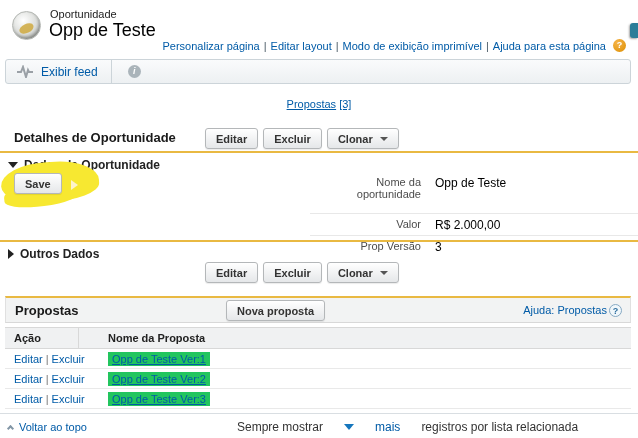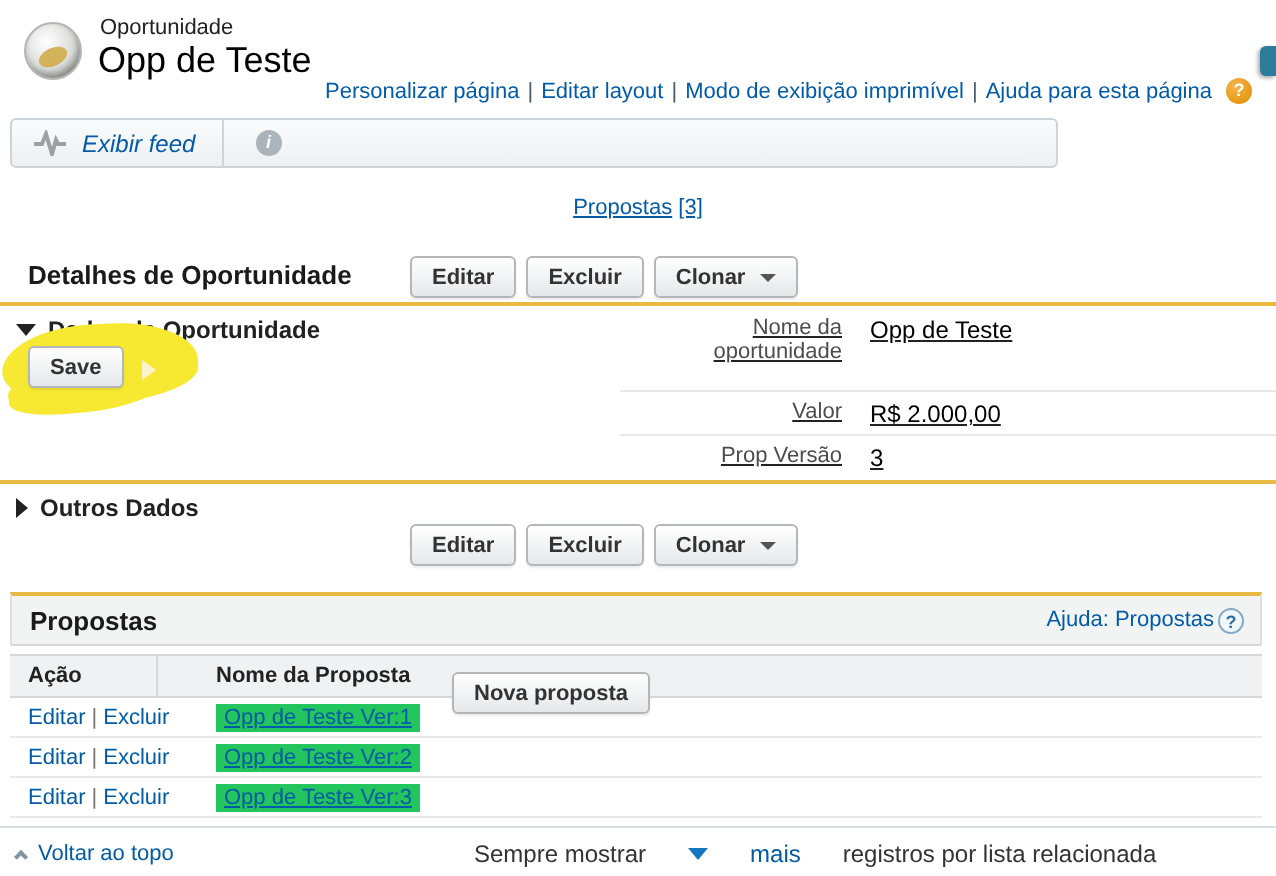--- a/index.html
+++ b/index.html
@@ -25,23 +25,23 @@
 
   .top-links { position:absolute; top:39px; right:12px; font-size:11px;
     display:flex; align-items:center; gap:4px; white-space:nowrap; }
   .top-links .sep { color:#4a5a66; }
   .help-orange { display:inline-block; width:13px; height:13px; border-radius:50%;
     background:radial-gradient(circle at 35% 30%, #f6b54a, #dd8e00); color:#fff;
     font-size:9px; font-weight:bold; text-align:center; line-height:13px; margin-left:3px; }
   .help-orange::before { content:"?"; }
 
   
-  .feed-bar { position:absolute; left:5px; top:59px; width:524px; height:25px;
+  .feed-bar { position:absolute; left:5px; top:59px; width:626px; height:25px;
     background:linear-gradient(#fafbfc, #edf0f2); border:1px solid #ccd4d9; border-radius:3px;
-    display:flex; align-items:center; font-size:12px;font-style:italic; }
+    display:flex; align-items:center; font-size:12px; }
   .pulse-icon { margin:0 8px 0 11px; }
   .vdiv { width:1px; height:23px; background:#ccd4d9; margin-left:13px; }
   .topics-label { color:#666; margin-left:13px; }
   .info-gray { display:inline-block; width:13px; height:13px; border-radius:50%;
     background:#aab4ba; color:#fff; font-size:9px; font-weight:bold; font-style:italic;
     text-align:center; line-height:13px; margin-left:16px; }
   .info-gray::before { content:"i"; }
 
   
   .quick-links { position:absolute; top:98px; left:0; width:100%; text-align:center; font-size:11px; }
@@ -74,34 +74,34 @@
   
   .blob-a { position:absolute; left:1px; top:162px; width:98px; height:40px; background:#f7e831;
     border-radius:52% 48% 58% 42% / 60% 55% 45% 50%; transform:rotate(-3deg); }
   .blob-b { position:absolute; left:4px; top:184px; width:78px; height:22px; background:#f7e831;
     border-radius:40% 60% 55% 45% / 50% 50% 60% 40%; transform:rotate(-6deg); }
   .save-btn { position:absolute; left:14px; top:173px; }
   .save-arrow { position:absolute; left:71px; top:180px; width:0; height:0;
     border-left:7px solid #fdf3cd; border-top:5px solid transparent; border-bottom:5px solid transparent; }
 
   
-  .fields { position:absolute; left:310px; top:154px; width:328px; font-size:11px;text-decoration:underline; }
+  .fields { position:absolute; left:310px; top:172px; width:328px; font-size:11px; }
   .frow { display:flex; align-items:flex-start; padding:4px 0 3px 0; }
   .frow .lbl { width:125px; text-align:right; color:#4c4c4c; padding-right:14px; flex:none; }
   .frow .val { color:#000; font-size:12px; }
   .frow-1 { height:41px; }
   .frow-2, .frow-3 { border-top:1px solid #e8e8e8; }
 
   
   .related { position:absolute; left:5px; top:296px; width:626px; }
   .rel-bar { position:relative; height:27px; border-top:2px solid #e9b942; background:#f2f3f3;
     border-left:1px solid #e0e0e0; border-right:1px solid #e0e0e0; border-bottom:1px solid #d8d8d8;
     display:flex; align-items:center; }
   .rel-title { font-weight:bold; font-size:13px; margin-left:9px; color:#1a1a1a; }
-  .rel-new-btn { position:absolute; left:220px; top:2px;margin-top:36px; }
+  .rel-new-btn { position:absolute; left:220px; top:2px; }
   .rel-help { position:absolute; right:8px; top:0; height:100%; display:flex; align-items:center; gap:2px; font-size:11px; }
   .help-blue { display:inline-block; width:13px; height:13px; border-radius:50%; background:#f0f7fb;
     border:1px solid #86a9c3; color:#2f6f9f; font-size:9px; font-weight:bold; text-align:center; line-height:12px; }
   .help-blue::before { content:"?"; }
 
   .rel-table { margin-top:4px; font-size:11px; }
   .thead { display:flex; align-items:stretch; height:22px; background:#f0f1f2;
     border-top:1px solid #d8d8d8; border-bottom:1px solid #d8d8d8; font-weight:bold; color:#222; }
   .c1 { width:74px; padding-left:9px; flex:none; display:flex; align-items:center; }
   .thead .c1 { border-right:1px solid #d8d8d8; }

